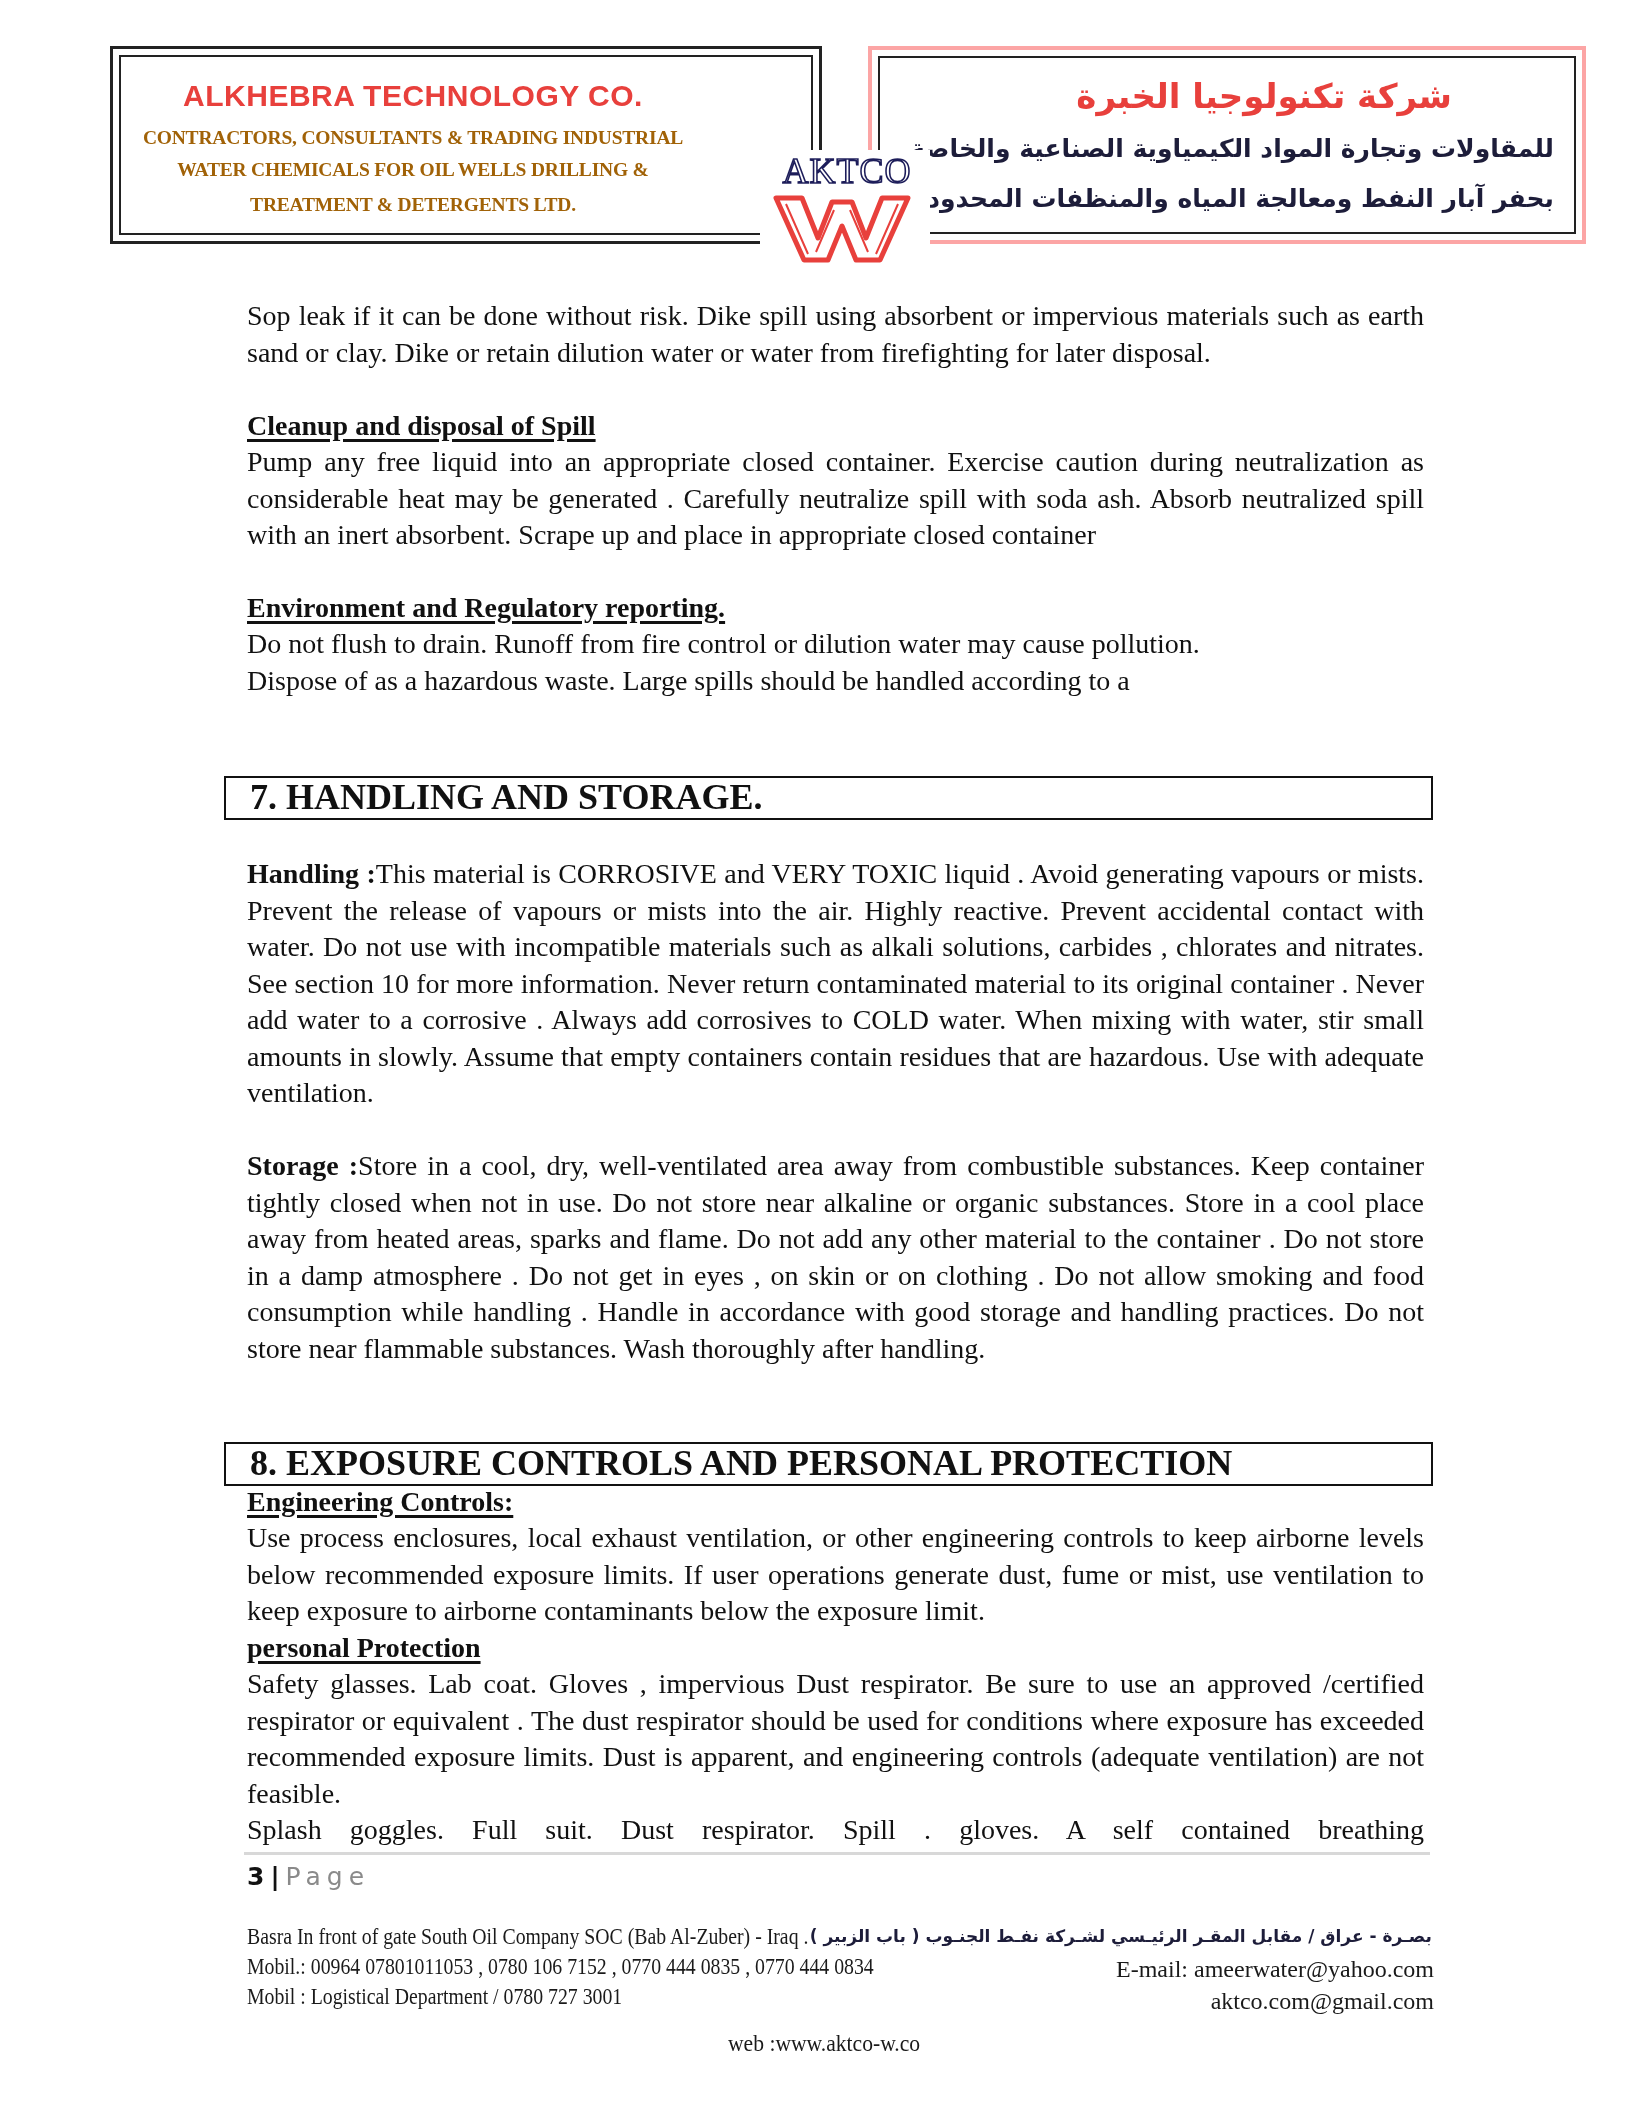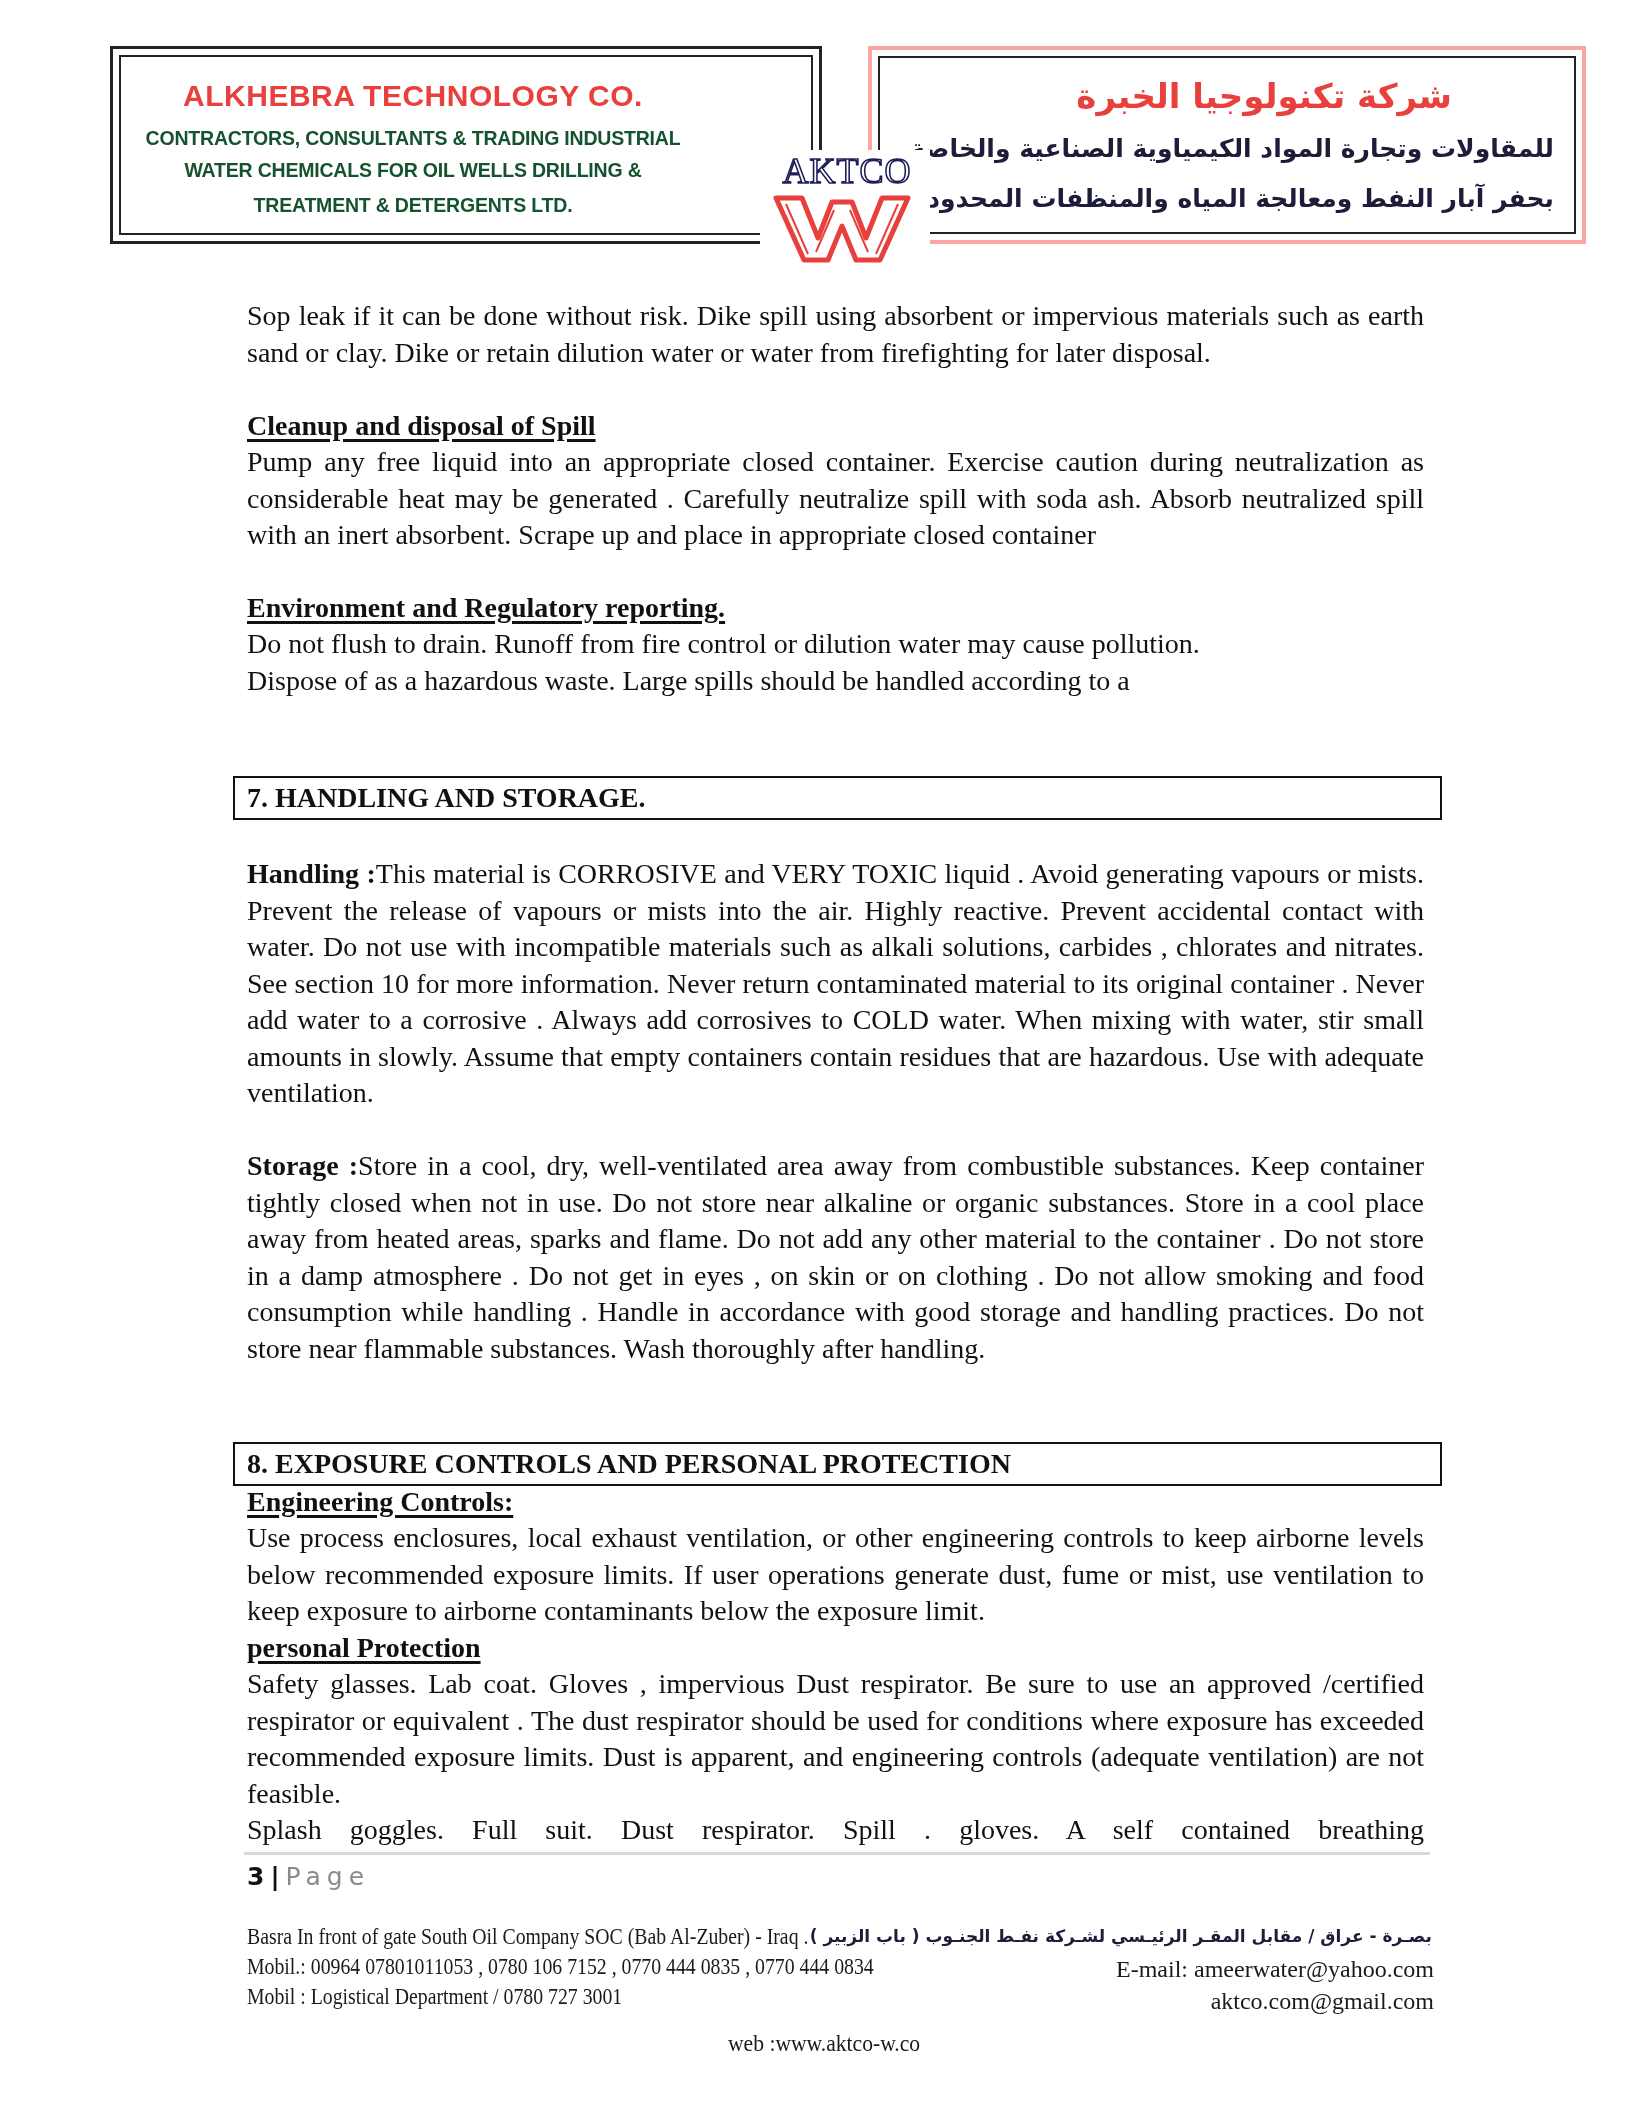--- a/index.html
+++ b/index.html
@@ -14,22 +14,22 @@
     content: ""; position: absolute; left: 6px; top: 6px; right: 6px; bottom: 6px;
     border: 2px solid #222;
   }
   .lh-left-inner { position: absolute; left: 0; right: 0; top: 0; bottom: 0; text-align: center; }
   .lh-company {
     position: absolute; left: 0; width: 600px; top: 30px;
     font-family: "Liberation Sans", sans-serif; font-weight: bold; font-size: 30px;
     color: #e8403c; text-align: center; letter-spacing: 0.5px;
   }
   .lh-line {
-    position: absolute; left: 0; width: 600px; font-family: Liberation Sans, sans-serif;
-    font-weight: bold; font-size: 19.5px; color: #14532d; text-align: center; letter-spacing: -0.2px;
+    position: absolute; left: 0; width: 600px; font-family: Liberation Serif, serif;
+    font-weight: bold; font-size: 19.5px; color: #a16207; text-align: center; letter-spacing: -0.2px;
   }
   .lh-line.l1 { top: 78px; }
   .lh-line.l2 { top: 110px; }
   .lh-line.l3 { top: 145px; }
 
   .lh-right {
     position: absolute; left: 868px; top: 46px; width: 718px; height: 198px;
     border: 4px solid #fca5a5; box-sizing: border-box;
   }
   .lh-right::before {
@@ -57,23 +57,23 @@
   .logo-w { position: absolute; left: 772px; top: 194px; width: 140px; height: 70px; }
 
   
   .content {
     position: absolute; left: 247px; width: 1177px; font-size: 28px; line-height: 36.5px;
     font-family: "Liberation Serif", serif; color: #111;
   }
   .justify { text-align: justify; text-align-last: left; }
   .subhead { font-weight: bold; text-decoration: underline; text-decoration-thickness: 3px; text-underline-offset: 4px; }
   .sec-box {
-    position: absolute; left: 233px; width: 1209px; height: 44px; box-sizing: border-box;
-    border: 2.5px solid #111; padding-left: 12px;
-    font-family: "Liberation Serif", serif; font-weight: bold; font-size: 28px; line-height: 39px;
+    position: absolute; left: 224px; width: 1209px; height: 44px; box-sizing: border-box;
+    border: 2.5px solid #111; padding-left: 24px;
+    font-family: "Liberation Serif", serif; font-weight: bold; font-size: 36px; line-height: 39px;
   }
   .bold { font-weight: bold; }
   p { margin: 0; }
 
   
   .footer-rule { position: absolute; left: 244px; top: 1852px; width: 1186px; height: 3px; background: #d8d8d8; }
   .page-num { position: absolute; left: 247px; top: 1862px; font-family: "DejaVu Sans", sans-serif; font-size: 25px; }
   .page-num .n { font-weight: bold; color: #111; }
   .page-num .sep { font-weight: bold; color: #111; margin: 0 6px; }
   .page-num .pg { color: #8a8a8a; letter-spacing: 6px; }

